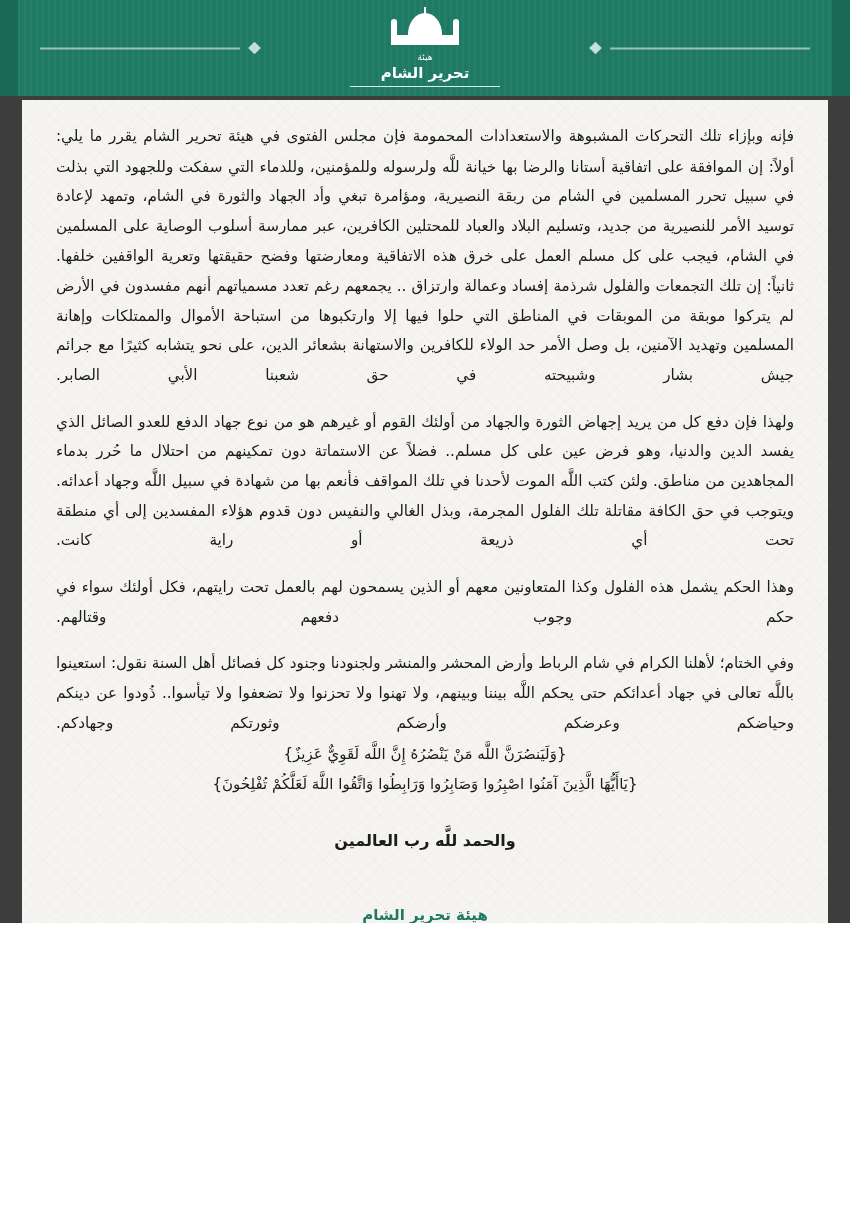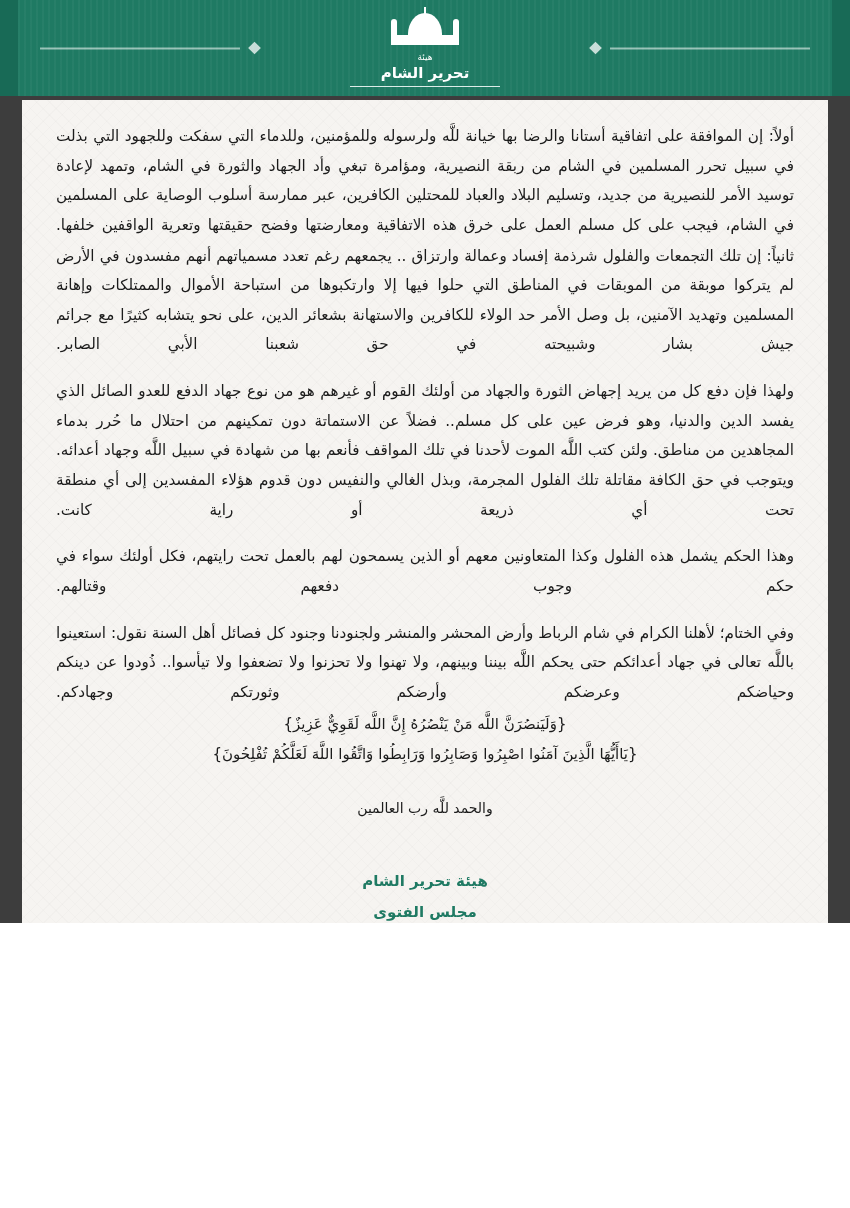--- a/index.html
+++ b/index.html
@@ -184,21 +184,22 @@
     text-align: center;
     text-align-last: center;
     font-size: 15px;
     line-height: 2.0;
     margin: 0;
   }
   .closing {
     text-align: center;
     text-align-last: center;
     margin-top: 26px;
-    font-size: 14px;
+    font-size: 16px;
+    font-weight: bold;
   }
   .signature {
     text-align: center;
     text-align-last: center;
     margin-top: 44px;
     color: #1f7a63;
     font-weight: bold;
     font-size: 15px;
     line-height: 2.1;
   }
@@ -279,20 +280,21 @@
       <div class="logo-name">تحرير الشام</div>
       <div class="logo-rule"></div>
     </div>
   </div>
 
   <div class="content-wrap">
     <div class="edge-strip left"></div>
     <div class="edge-strip right"></div>
 
     <div class="doc-body">
+      <p class="para">فإنه وبإزاء تلك التحركات المشبوهة والاستعدادات المحمومة فإن مجلس الفتوى في هيئة تحرير الشام يقرر ما يلي:</p>
       <p class="para">أولاً: إن الموافقة على اتفاقية أستانا والرضا بها خيانة للَّه ولرسوله وللمؤمنين، وللدماء التي سفكت وللجهود التي بذلت في سبيل تحرر المسلمين في الشام من ربقة النصيرية، ومؤامرة تبغي وأد الجهاد والثورة في الشام، وتمهد لإعادة توسيد الأمر للنصيرية من جديد، وتسليم البلاد والعباد للمحتلين الكافرين، عبر ممارسة أسلوب الوصاية على المسلمين في الشام، فيجب على كل مسلم العمل على خرق هذه الاتفاقية ومعارضتها وفضح حقيقتها وتعرية الواقفين خلفها.</p>
       <p class="para">ثانياً: إن تلك التجمعات والفلول شرذمة إفساد وعمالة وارتزاق .. يجمعهم رغم تعدد مسمياتهم أنهم مفسدون في الأرض لم يتركوا موبقة من الموبقات في المناطق التي حلوا فيها إلا وارتكبوها من استباحة الأموال والممتلكات وإهانة المسلمين وتهديد الآمنين، بل وصل الأمر حد الولاء للكافرين والاستهانة بشعائر الدين، على نحو يتشابه كثيرًا مع جرائم جيش بشار وشبيحته في حق شعبنا الأبي الصابر.</p>
       <p class="para gap">ولهذا  فإن دفع كل من يريد إجهاض الثورة والجهاد من أولئك القوم أو غيرهم هو من نوع جهاد الدفع للعدو الصائل الذي يفسد الدين والدنيا، وهو فرض عين على كل مسلم.. فضلاً عن الاستماتة دون تمكينهم من احتلال ما حُرر بدماء المجاهدين من مناطق. ولئن كتب اللَّه الموت لأحدنا في تلك المواقف فأنعم بها من شهادة في سبيل اللَّه وجهاد أعدائه. ويتوجب في حق الكافة مقاتلة تلك الفلول المجرمة، وبذل الغالي والنفيس دون قدوم هؤلاء المفسدين إلى أي منطقة تحت أي ذريعة أو راية كانت.</p>
       <p class="para gap">وهذا الحكم يشمل هذه الفلول وكذا المتعاونين معهم أو الذين يسمحون لهم بالعمل تحت رايتهم، فكل أولئك سواء في حكم وجوب دفعهم وقتالهم.</p>
       <p class="para gap">وفي الختام؛ لأهلنا الكرام في شام الرباط وأرض المحشر والمنشر ولجنودنا وجنود كل فصائل أهل السنة نقول: استعينوا باللَّه تعالى في جهاد أعدائكم حتى يحكم اللَّه بيننا وبينهم، ولا تهنوا ولا تحزنوا ولا تضعفوا ولا تيأسوا.. ذُودوا عن دينكم وحياضكم وعرضكم وأرضكم وثورتكم وجهادكم.</p>
 
       <p class="quran">{وَلَيَنصُرَنَّ اللَّه مَنْ يَنْصُرُهُ إِنَّ اللَّه لَقَوِيٌّ عَزِيزٌ}</p>
       <p class="quran">{يَاأَيُّهَا الَّذِينَ آمَنُوا اصْبِرُوا وَصَابِرُوا وَرَابِطُوا وَاتَّقُوا اللَّهَ لَعَلَّكُمْ تُفْلِحُونَ}</p>
 
       <p class="closing">والحمد للَّه رب العالمين</p>

